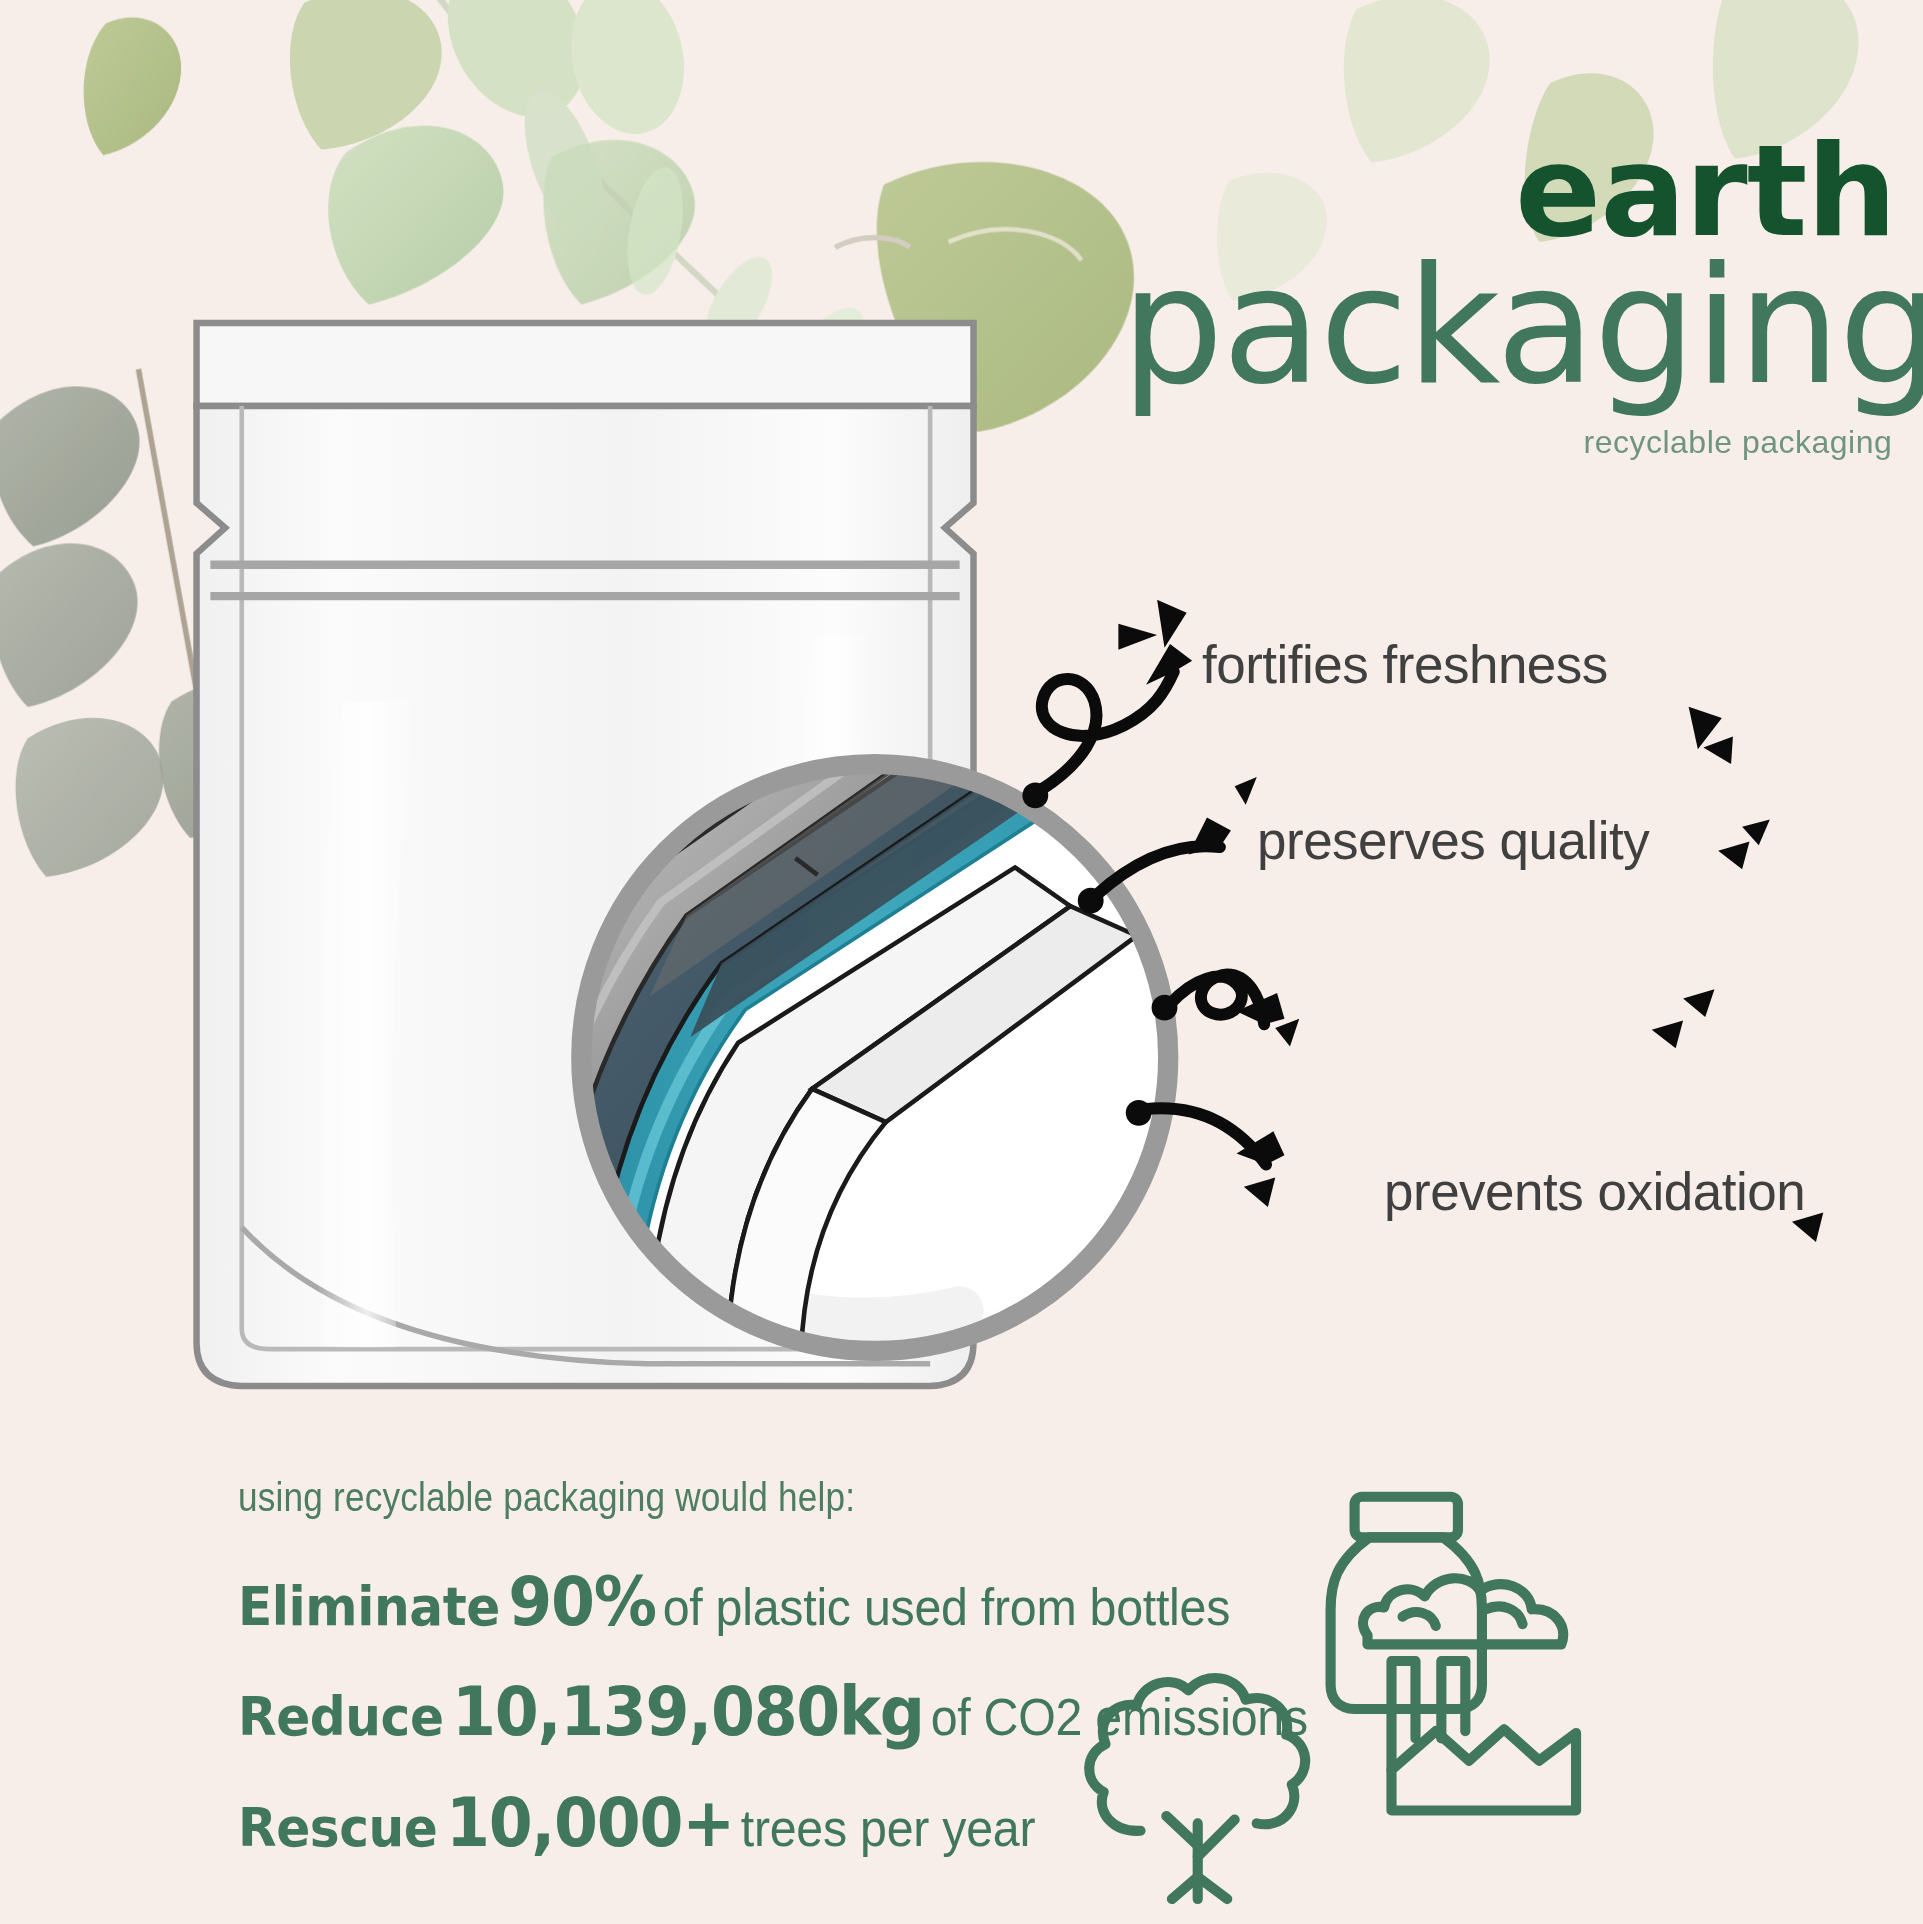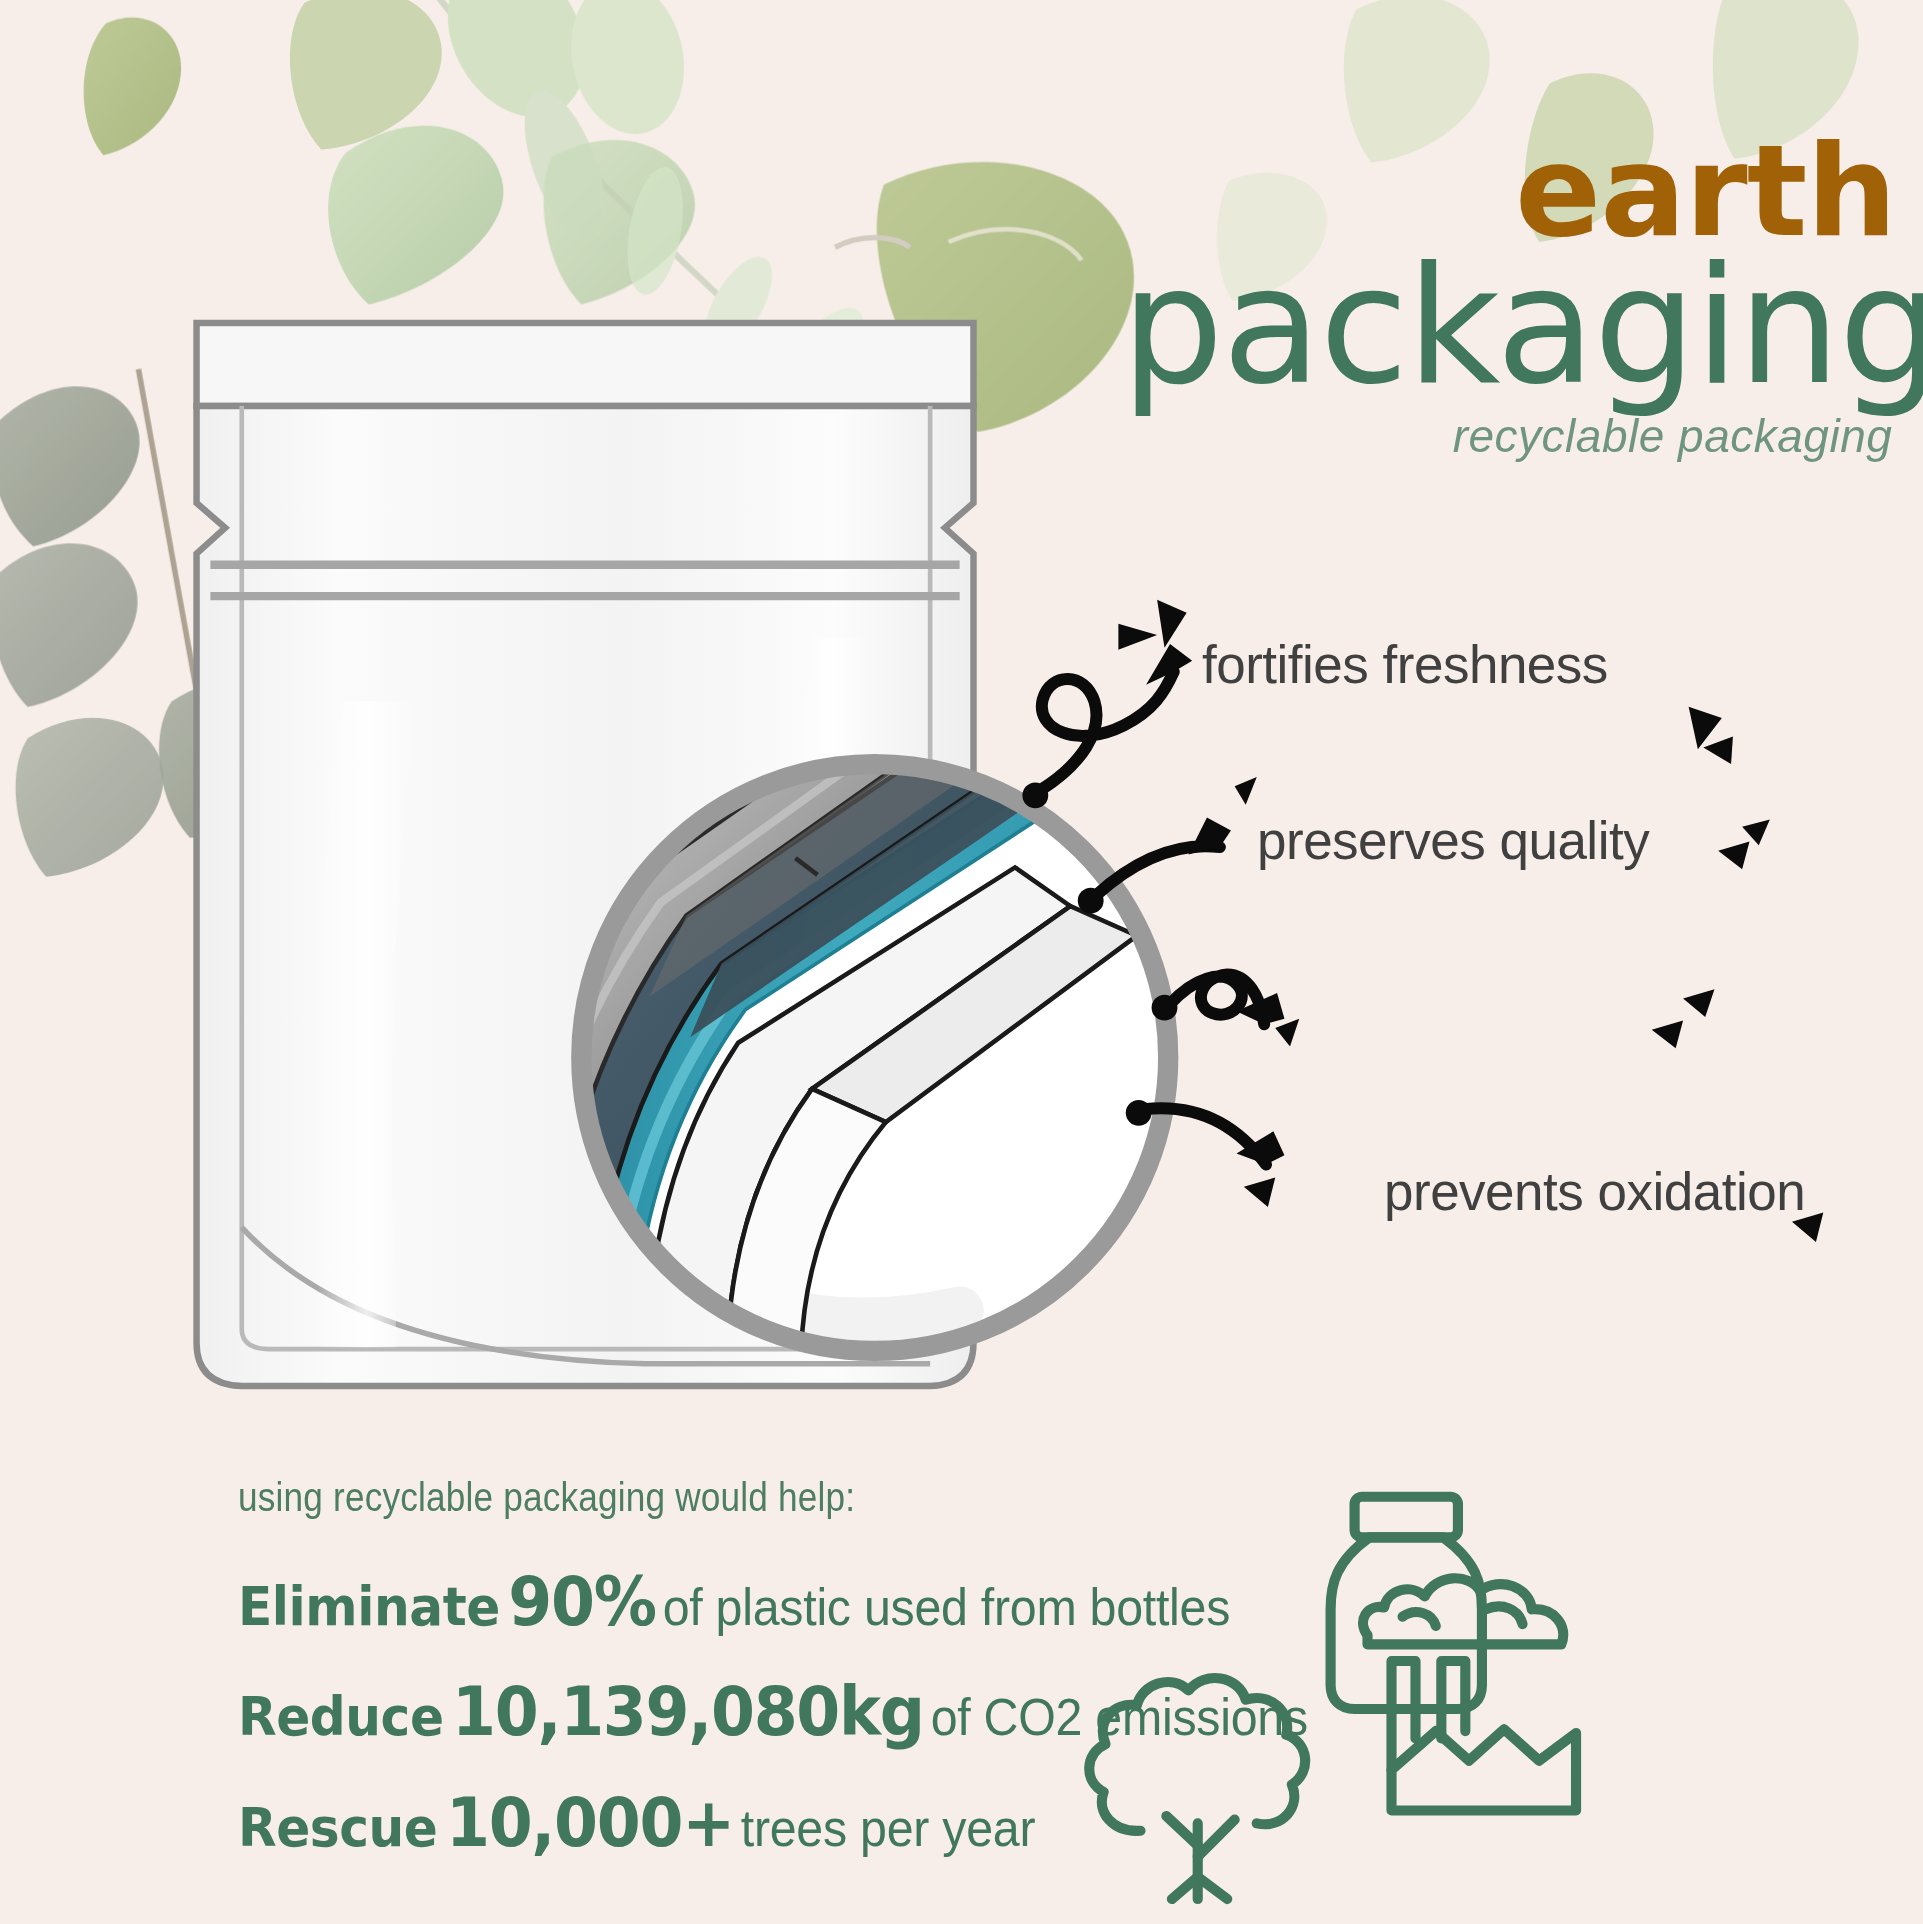--- a/index.html
+++ b/index.html
@@ -25,42 +25,41 @@
     width:775px;
     text-align:right;
   }
   .headline-earth{
     display:block;
     font-family:"DejaVu Sans", sans-serif;
     font-weight:700;
     font-size:127px;
     line-height:0.98;
     letter-spacing:-0.9px;
-    color:#a16207;
+    color:#14532d;
   }
   .headline-friendly{
     display:block;
     font-family:"DejaVu Sans", sans-serif;
     font-weight:400;
     font-size:162px;
     line-height:0.97;
     letter-spacing:-1.8px;
     color:#41775c;
     margin-top:-5.5px;
   }
   .headline-sub{
     display:block;
     font-family:"Liberation Sans", sans-serif;
     font-weight:400;
-    font-size:46px;
+    font-size:32px;
     letter-spacing:0.5px;
     color:#6f9480;
-    margin-top:4px;
+    margin-top:19px;
     padding-right:3.7px;
-    font-style:italic;
   }
 
   
   .feature{
     position:absolute;
     font-family:"Liberation Sans", sans-serif;
     font-weight:400;
     font-size:53px;
     color:#404040;
     letter-spacing:-0.5px;

